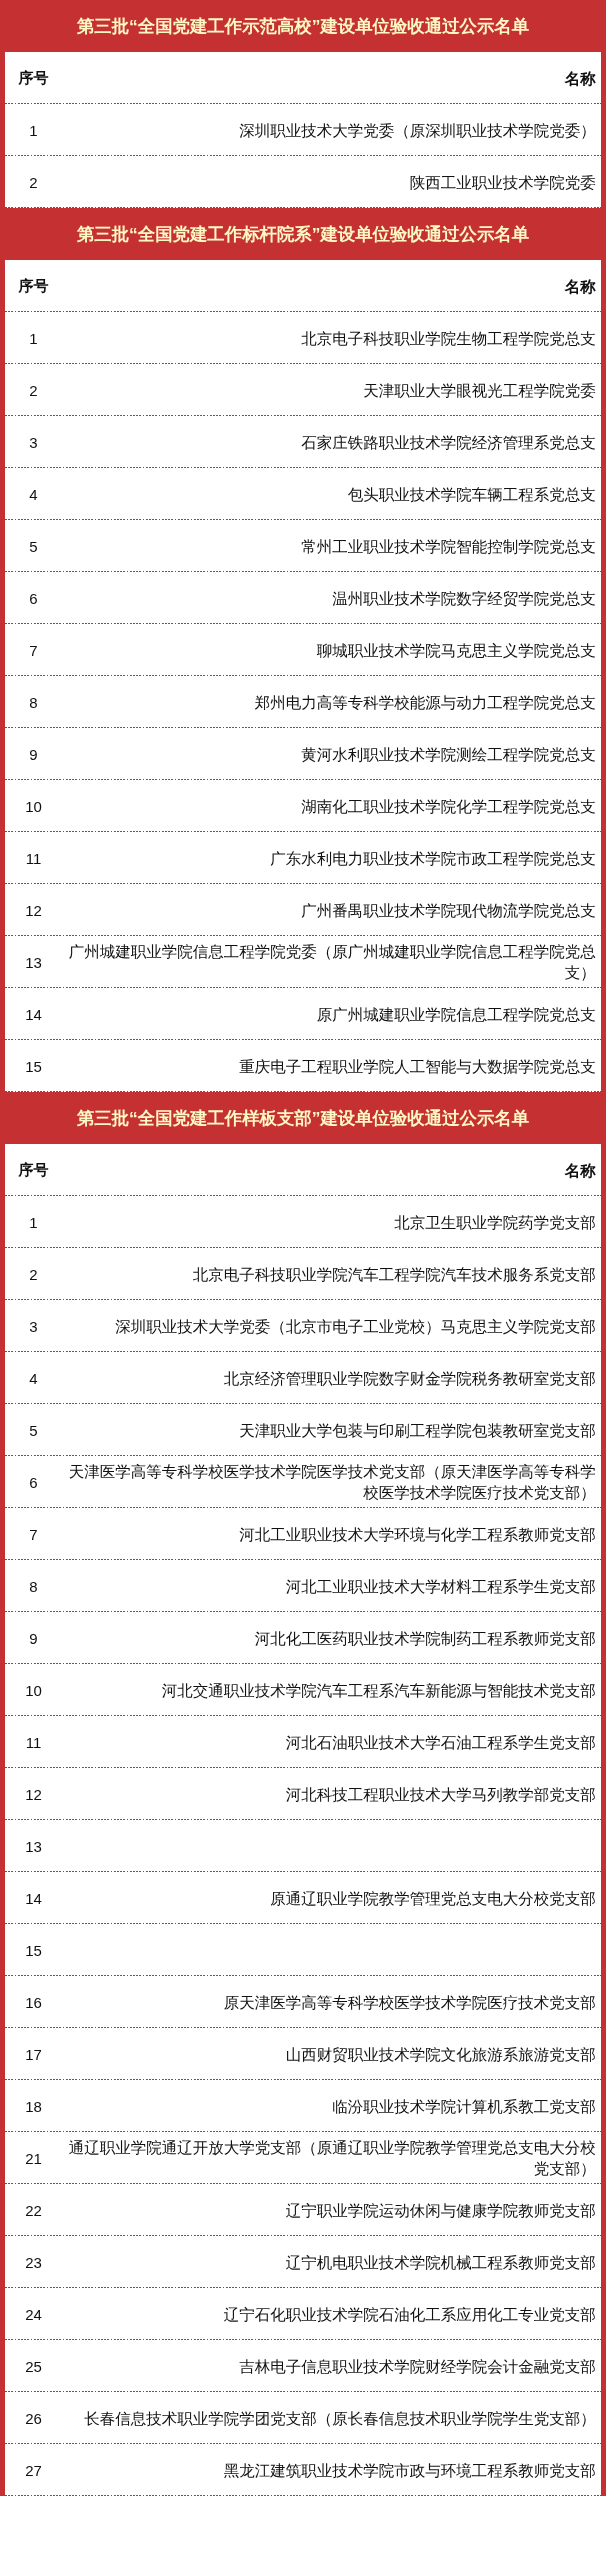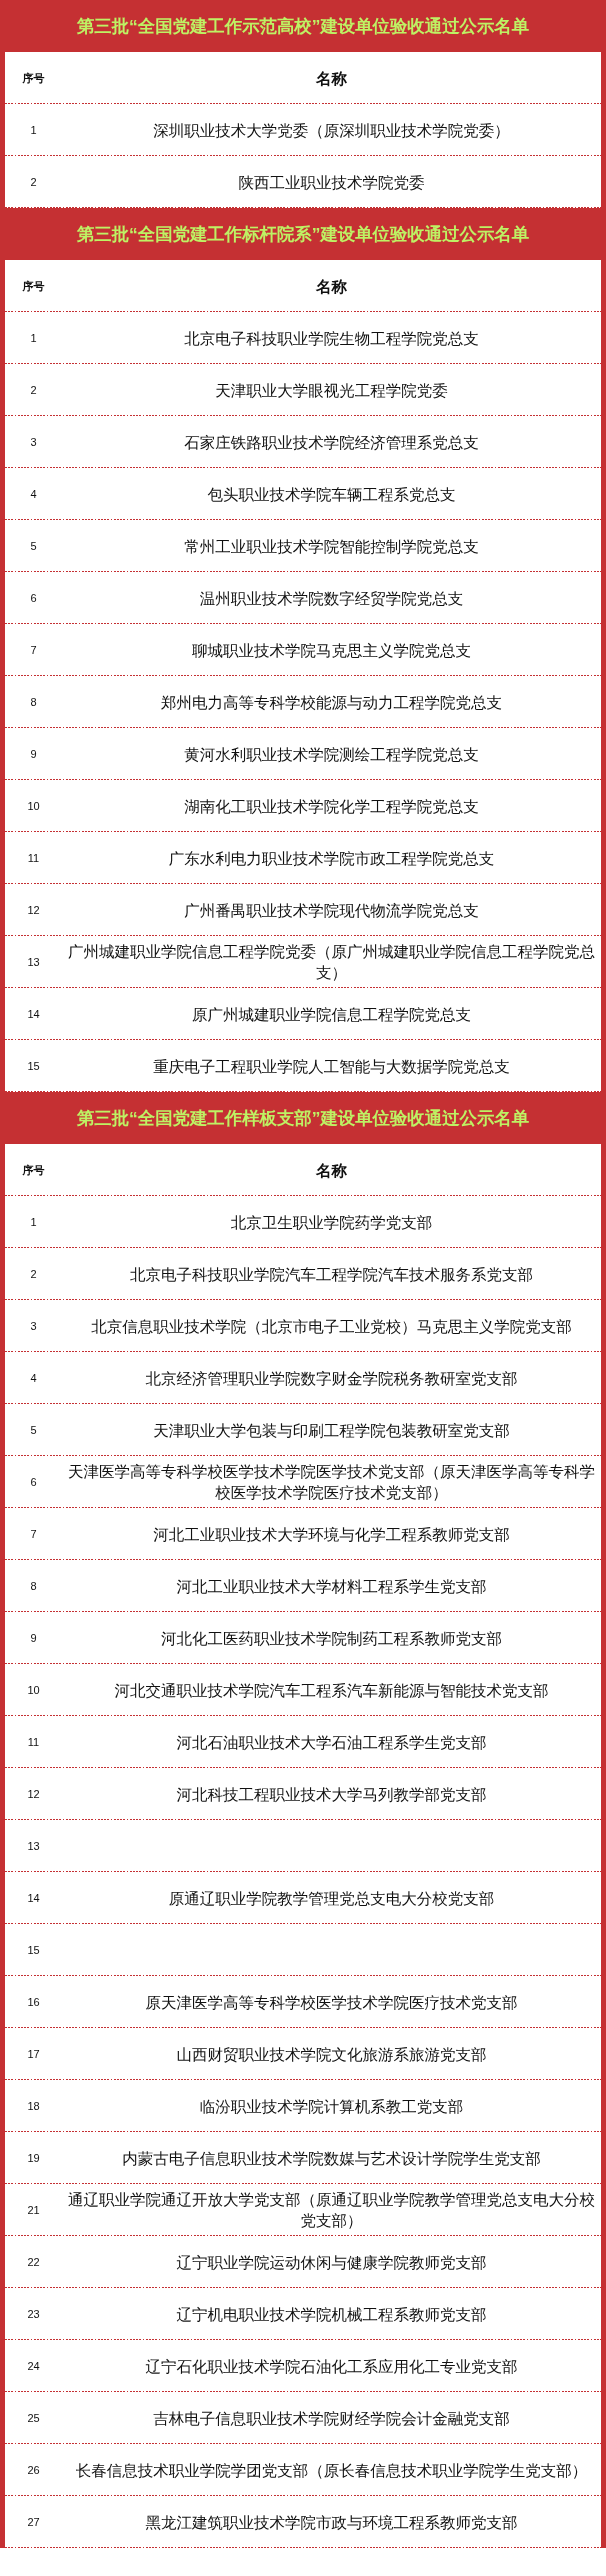--- a/index.html
+++ b/index.html
@@ -1,24 +1,24 @@
 <!DOCTYPE html>
 <html style="font-size:10.3px"><head>
 <meta charset="utf-8">
 <style>
   html, body { margin: 0; padding: 0; background: #ffffff; }
   body { width: 606px; min-height: 2576px; font-family: "Liberation Sans", "DejaVu Sans", sans-serif; color: #111111; }
   .card { width: 606px; box-sizing: border-box; border-left: 5.2px solid #C53033; border-right: 5.8px solid #C53033; background: #ffffff; }
   .band { height: 52px; background: #C53033; display: flex; align-items: center; justify-content: center; }
-  .band-title { color: #bef264; font-size: 17.4px; font-weight: bold; letter-spacing: 0; white-space: nowrap; }
+  .band-title { color: #fef9c3; font-size: 17.4px; font-weight: bold; letter-spacing: 0; white-space: nowrap; }
   .row { position: relative; height: 52px; display: flex; align-items: center; }
   .row::after { content: ""; position: absolute; left: 0; right: 0; bottom: 0; height: 0.6px;
     background: repeating-linear-gradient(to right, #C53033 0 1.9px, transparent 1.9px 3.2px); }
-  .c-no { width: 57px; flex: 0 0 57px; text-align: center; font-size: 11px; }
-  .c-name { flex: 1 1 auto; text-align: center; font-size: 15.5px; line-height: 21px; padding: 0 5.2px; box-sizing: border-box; }
+  .c-no { width: 57px; flex: 0 0 57px; text-align: center; font-size: 15px; }
+  .c-name { flex: 1 1 auto; text-align: right; font-size: 15.5px; line-height: 21px; padding: 0 5.2px; box-sizing: border-box; }
   .head .c-no, .head .c-name { font-weight: bold; }
 </style>
 </head>
 <body>
 
 <div class="card">
 
   <section>
     <div class="band">
       <span class="band-title">第三批“全国党建工作示范高校”建设单位验收通过公示名单</span>
@@ -118,21 +118,21 @@
     <div class="row">
         <div class="c-no">1</div>
         <div class="c-name">北京卫生职业学院药学党支部</div>
       </div>
     <div class="row">
         <div class="c-no">2</div>
         <div class="c-name">北京电子科技职业学院汽车工程学院汽车技术服务系党支部</div>
       </div>
     <div class="row">
         <div class="c-no">3</div>
-        <div class="c-name">北京信息职业技术学院（北京市电子工业党校）马克思主义学院党支部</div>
+        <div class="c-name">深圳职业技术大学党委（北京市电子工业党校）马克思主义学院党支部</div>
       </div>
     <div class="row">
         <div class="c-no">4</div>
         <div class="c-name">北京经济管理职业学院数字财金学院税务教研室党支部</div>
       </div>
     <div class="row">
         <div class="c-no">5</div>
         <div class="c-name">天津职业大学包装与印刷工程学院包装教研室党支部</div>
       </div>
     <div class="row">
@@ -179,24 +179,20 @@
       </div>
     <div class="row">
         <div class="c-no">17</div>
         <div class="c-name">山西财贸职业技术学院文化旅游系旅游党支部</div>
       </div>
     <div class="row">
         <div class="c-no">18</div>
         <div class="c-name">临汾职业技术学院计算机系教工党支部</div>
       </div>
     <div class="row">
-        <div class="c-no">19</div>
-        <div class="c-name">内蒙古电子信息职业技术学院数媒与艺术设计学院学生党支部</div>
-      </div>
-    <div class="row">
         <div class="c-no">21</div>
         <div class="c-name">通辽职业学院通辽开放大学党支部（原通辽职业学院教学管理党总支电大分校党支部）</div>
       </div>
     <div class="row">
         <div class="c-no">22</div>
         <div class="c-name">辽宁职业学院运动休闲与健康学院教师党支部</div>
       </div>
     <div class="row">
         <div class="c-no">23</div>
         <div class="c-name">辽宁机电职业技术学院机械工程系教师党支部</div>

